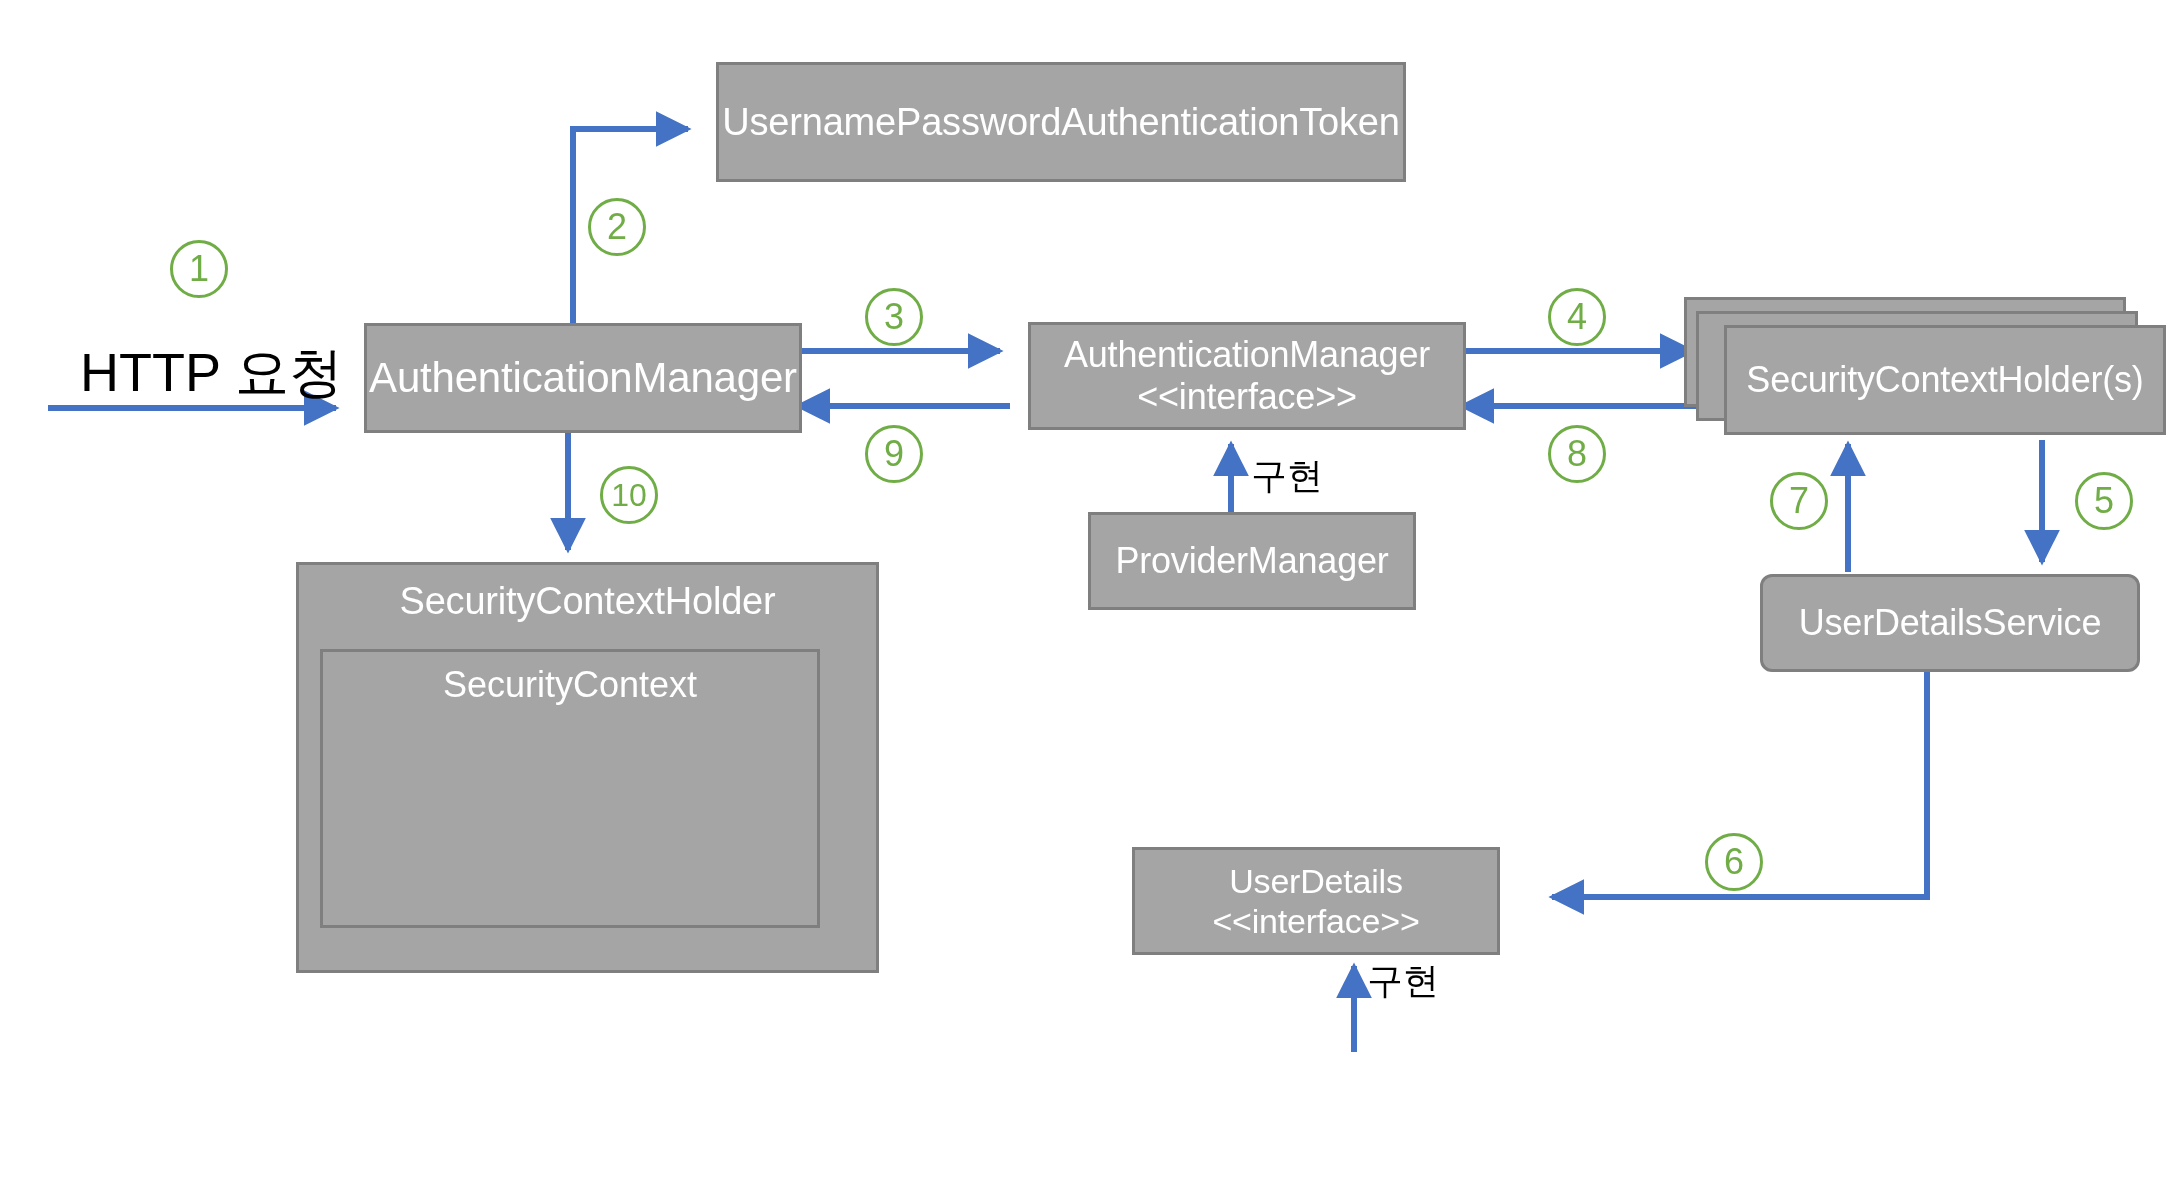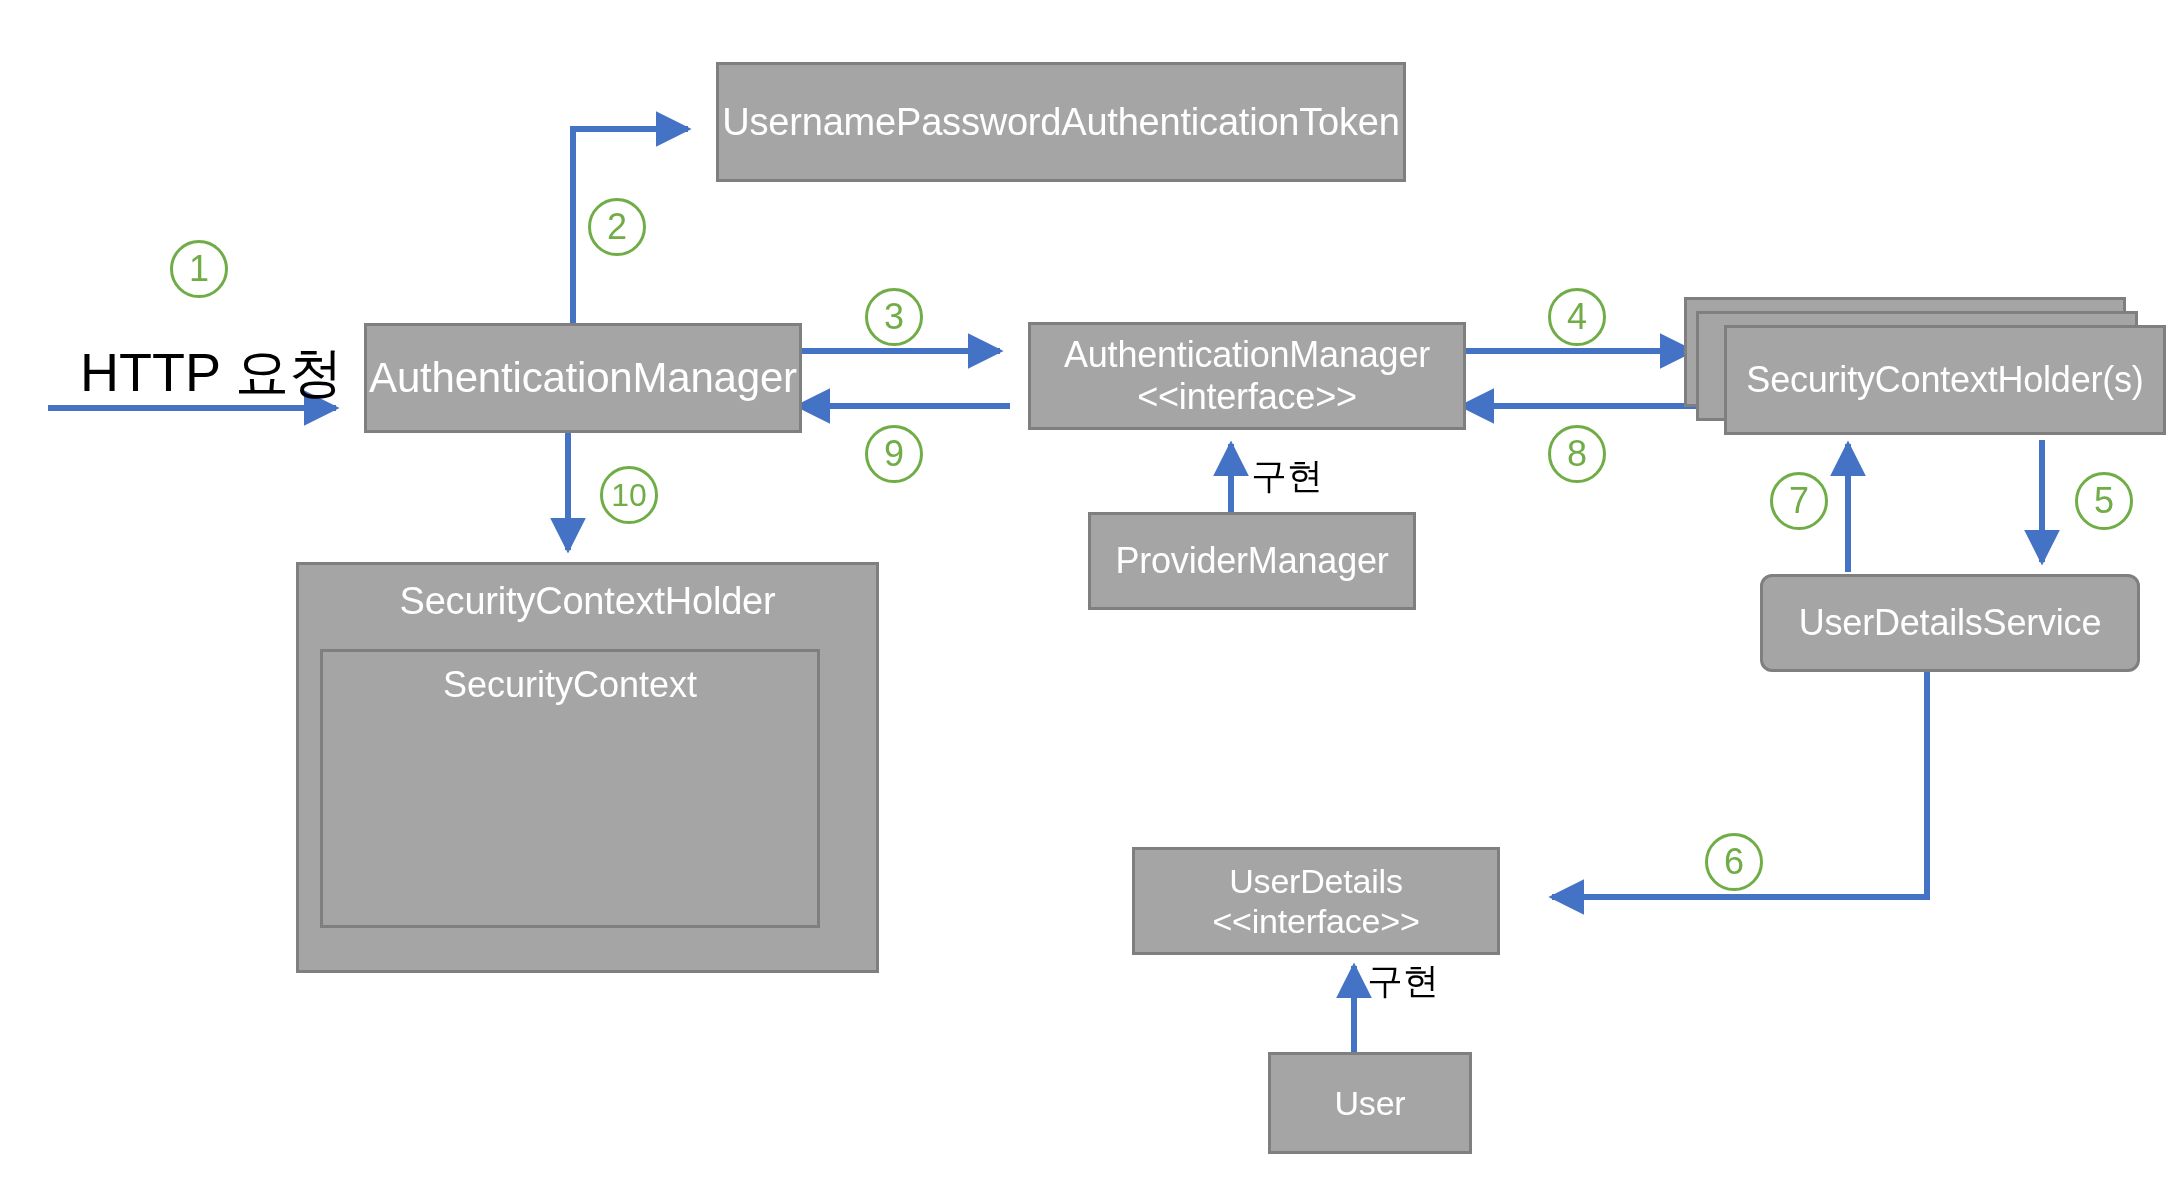--- a/index.html
+++ b/index.html
@@ -177,23 +177,20 @@
   </div>
   <div class="inner-box" style="left:320px; top:649px; width:500px; height:279px; font-size:36px;">
     <span>SecurityContext</span>
   </div>
 
   <div class="node" style="left:1116px; top:847px; width:368px; height:108px; font-size:34px; white-space:pre-line;">
     <span>UserDetails
 &lt;&lt;interface&gt;&gt;</span>
   </div>
 
-  <div class="node" style="left:1252px; top:1052px; width:204px; height:102px; font-size:34px;">
-    <span>User</span>
-  </div>
 
   <div class="marker" style="left:170px; top:240px; width:58px; height:58px;">
     <span>1</span>
   </div>
   <div class="marker" style="left:588px; top:198px; width:58px; height:58px;">
     <span>2</span>
   </div>
   <div class="marker" style="left:865px; top:288px; width:58px; height:58px;">
     <span>3</span>
   </div>

